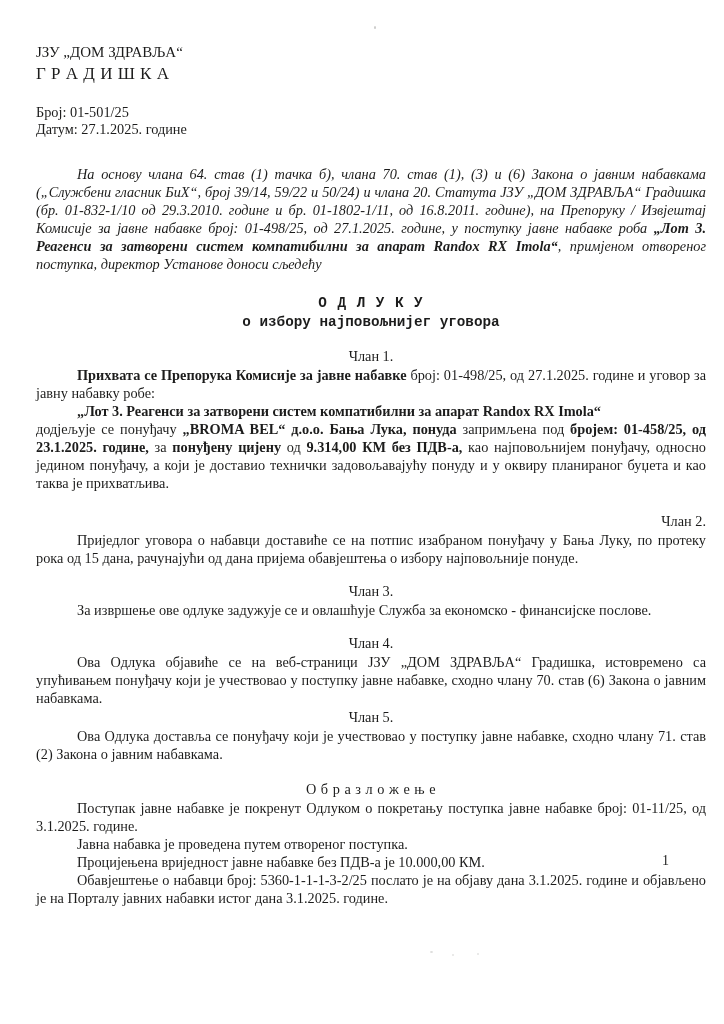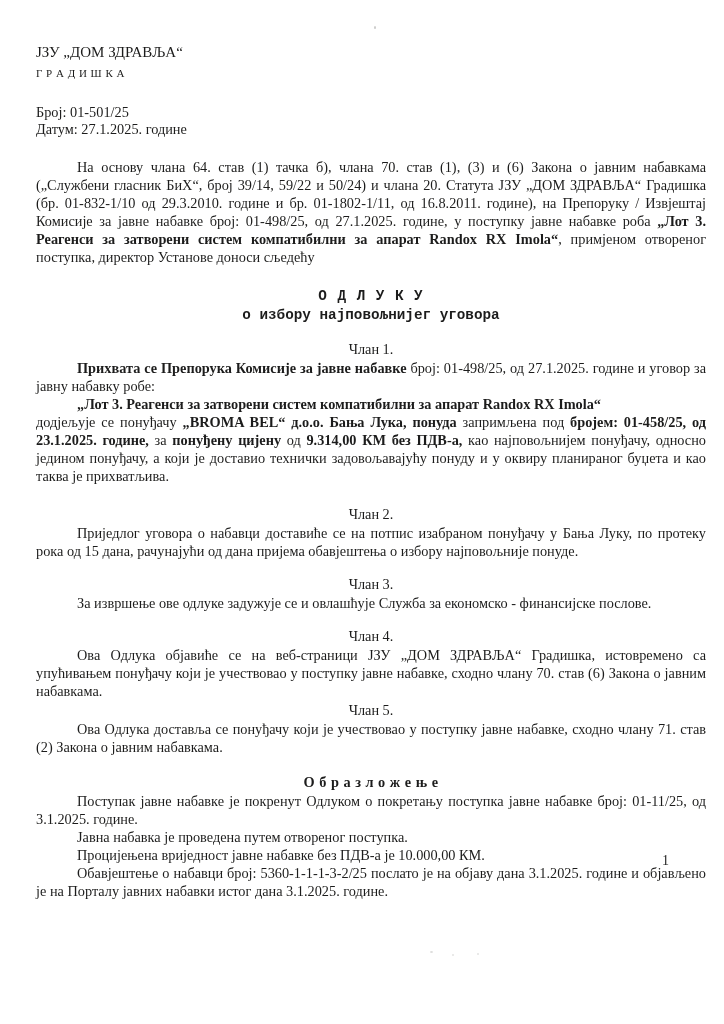--- a/index.html
+++ b/index.html
@@ -15,50 +15,50 @@
     background:#fefefd;
     color:#1e1e1e;
     filter:blur(0.22px) contrast(1.02);
   }
   .content{
     padding:42px 18px 0 36px;
     font-size:14.3px;
     line-height:18px;
   }
   .org-line1{font-size:15px;line-height:21px;}
-  .org-line2{font-size:11px;line-height:21px;letter-spacing:0.5px;}
+  .org-line2{font-size:17px;line-height:21px;letter-spacing:0.5px;}
   .doc-meta{margin-top:20px;line-height:17px;}
   p{margin:0;}
   .para{
     text-align:justify;
   }
   .ind{text-indent:41px;}
-  .intro{margin-top:20px;}
+  .intro{margin-top:27px;font-style:italic;}
   .b, .bold{font-weight:700;}
   .center{text-align:center;font-family:Liberation Mono, monospace;}
   .decision-title{
     margin-top:21px;
     font-weight:700;
     line-height:19px;
     letter-spacing:1px;
   }
   .decision-subtitle{
     font-weight:700;
     line-height:19px;
   }
   .article-heading{
     margin-top:15px;
     font-weight:400;
     text-align:center;
     line-height:19px;
   }
-  .gap-lg{margin-top:20px;}
+  .gap-lg{margin-top:20px;text-align:right;}
   .rationale-heading{
     margin-top:17px;
-    font-weight:700;
+    font-weight:400;
     text-align:center;
     line-height:19px;
     letter-spacing:0.5px;
   }
   .page-number{
     position:absolute;
     top:853px;left:662px;
     font-size:14px;color:#262626;
   }
   .speck{

